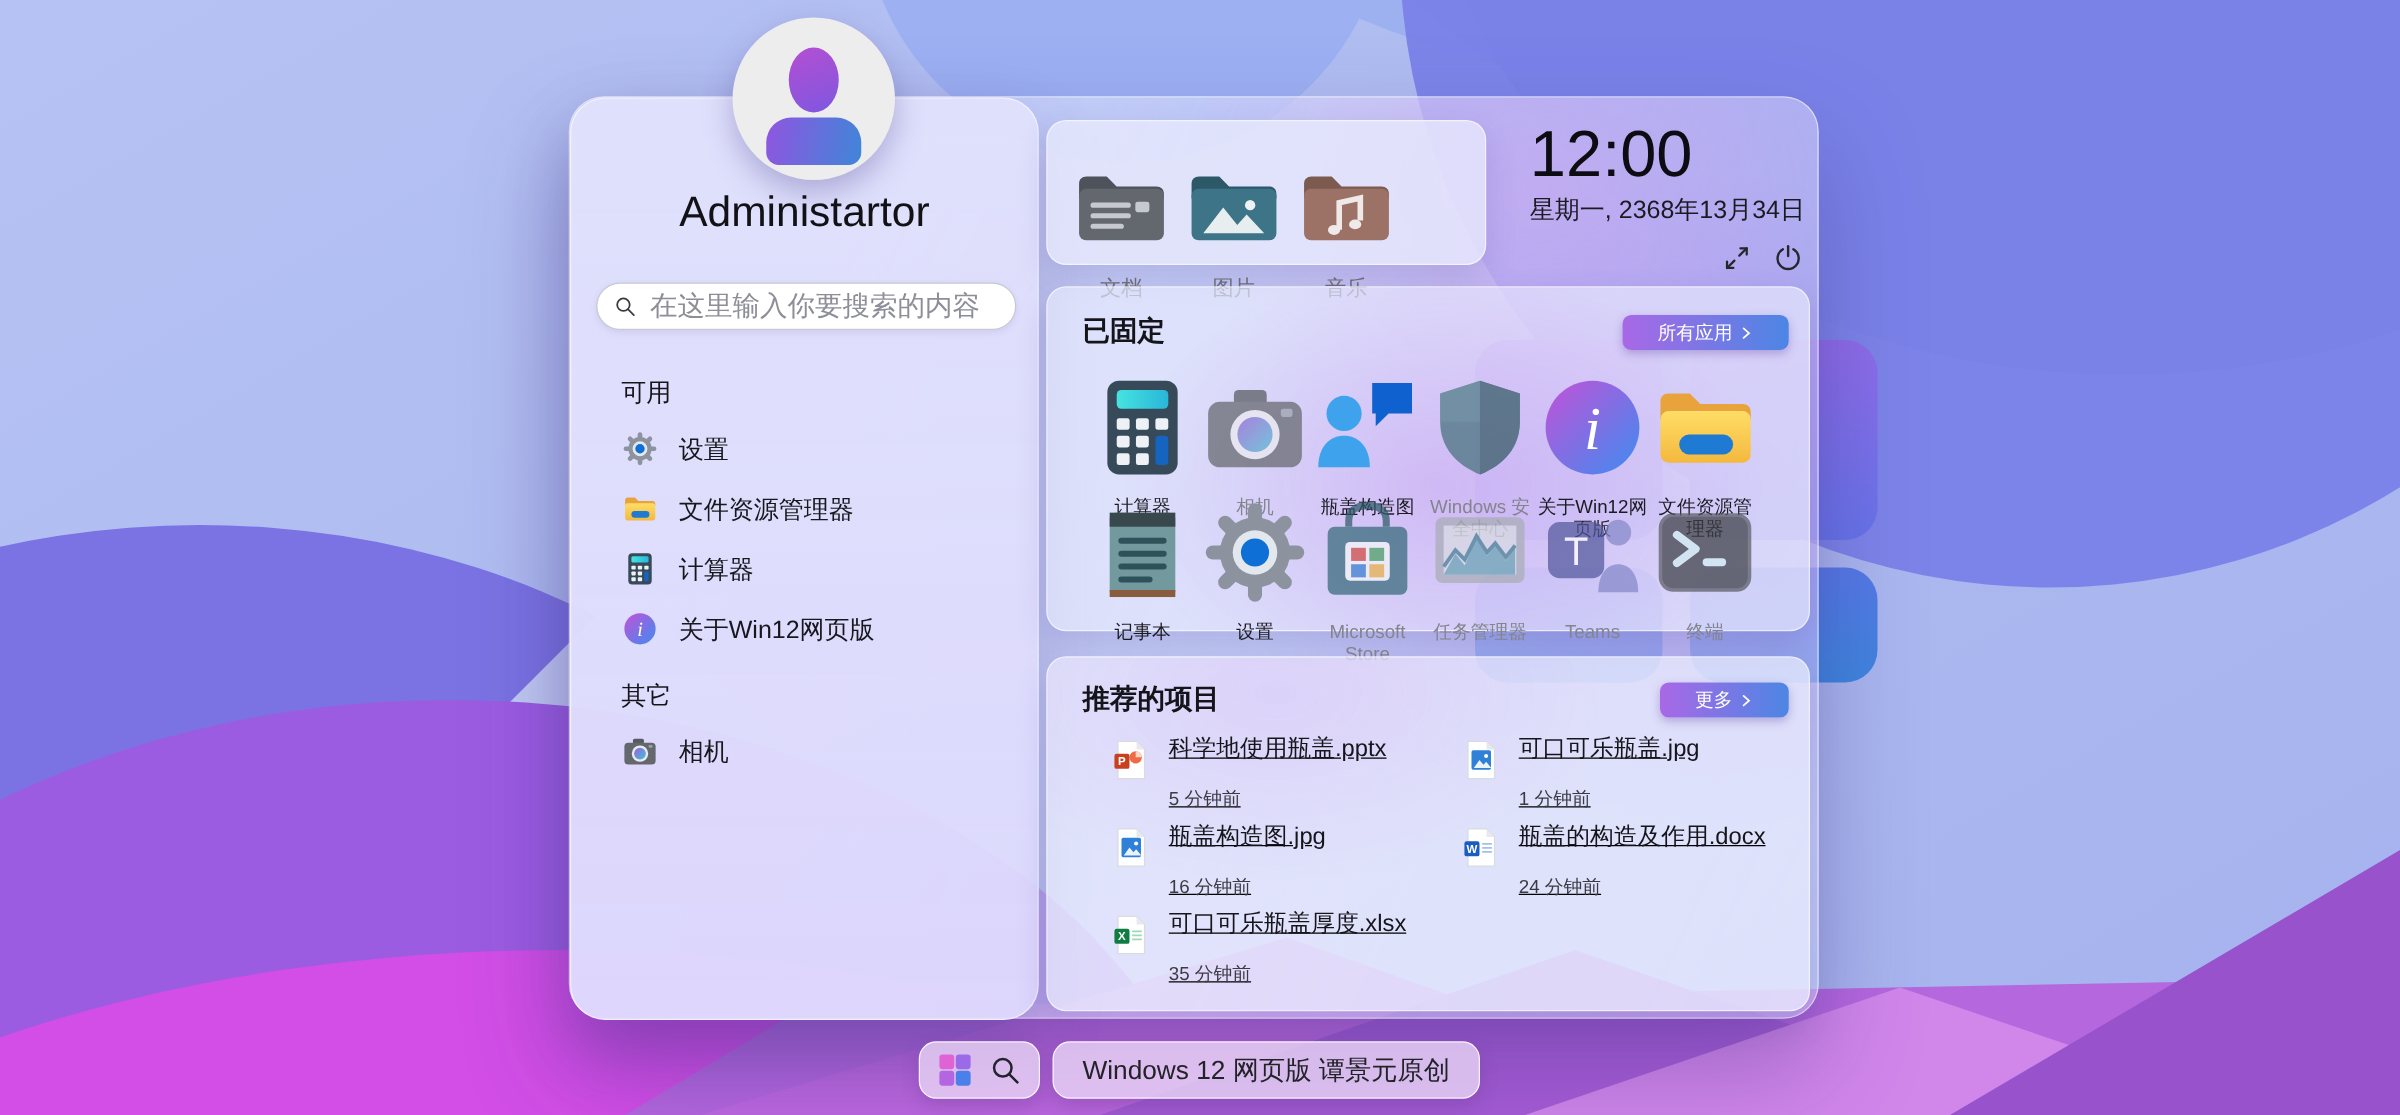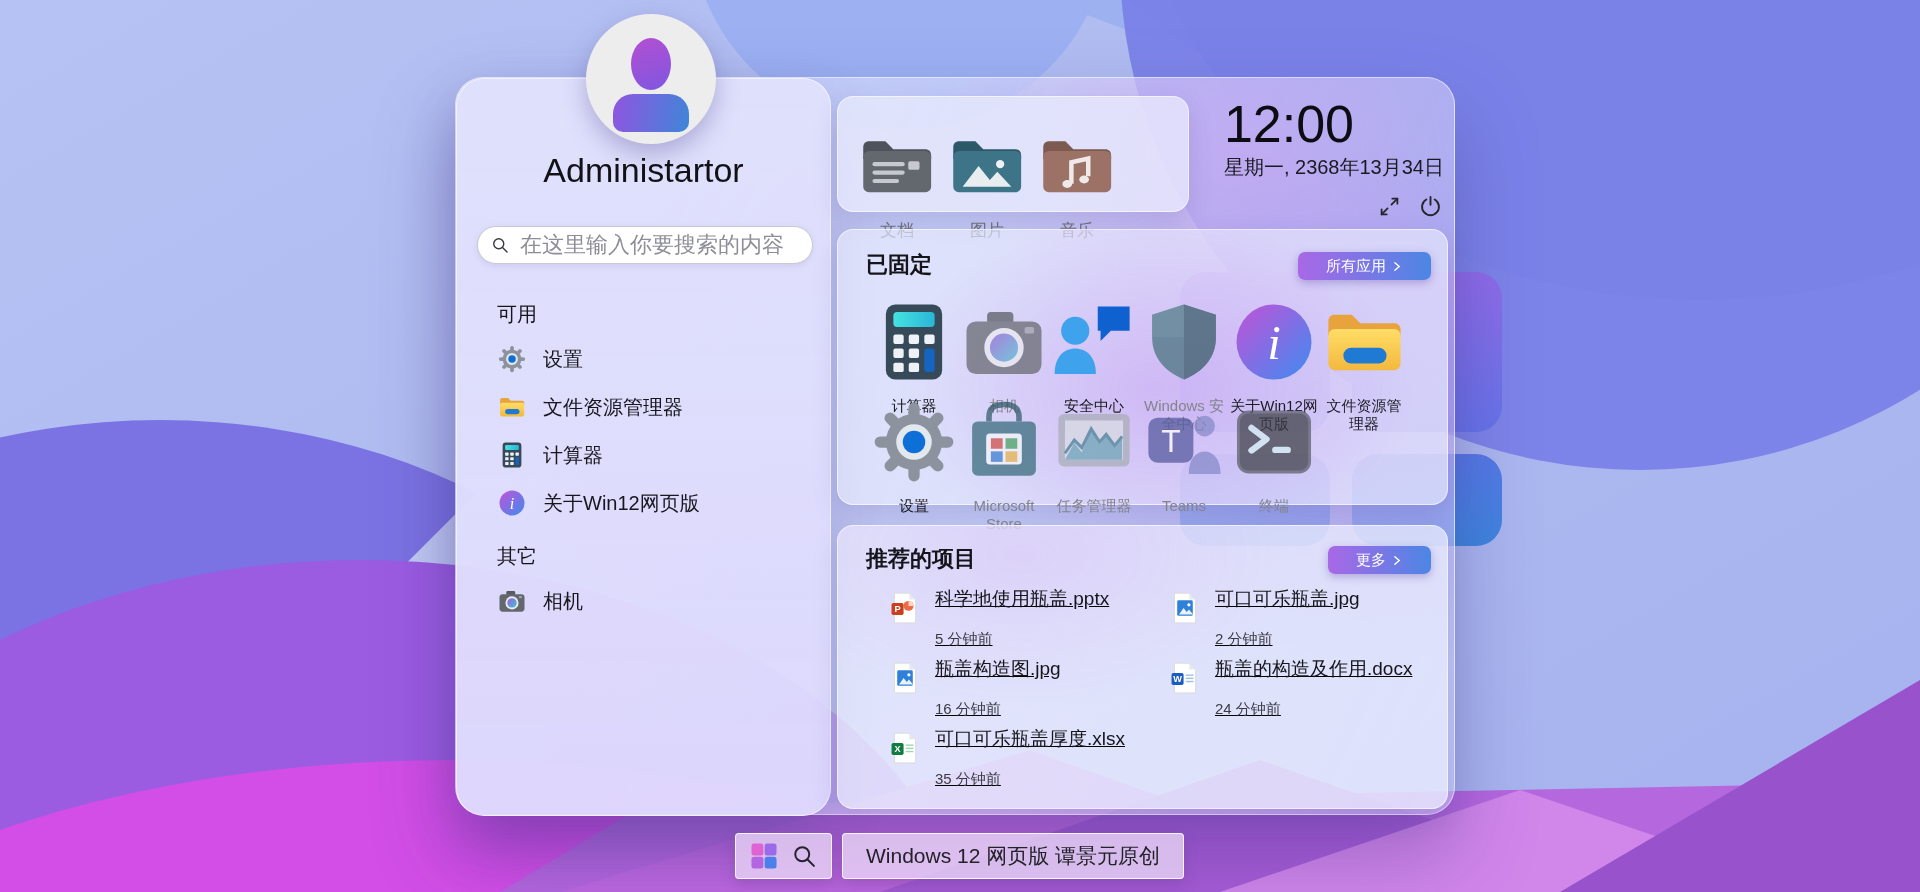--- a/index.html
+++ b/index.html
@@ -119,21 +119,21 @@
   
   .rec-grid{position:absolute;left:50px;top:60px;display:grid;grid-template-columns:280px 280px;grid-auto-rows:70px;}
   .rec-item{display:flex;align-items:flex-start;cursor:pointer;}
   .rec-icon{width:34px;height:44px;flex:0 0 auto;}
   .rec-icon svg{width:100%;height:100%;display:block;}
   .rec-text{margin-left:13px;text-decoration:underline;}
   .rec-name{font-size:19px;color:#15151b;}
   .rec-time{font-size:15px;color:#3b3b45;margin-top:18px;}
 
   
-  .tb-pill{position:absolute;top:833px;height:46px;border-radius:4px;
+  .tb-pill{position:absolute;top:833px;height:46px;border-radius:14px;
     background:rgba(235,217,247,.78);border:1.5px solid rgba(255,255,255,.85);
     box-shadow:0 6px 14px rgba(90,50,130,.25);box-sizing:border-box;
     display:flex;align-items:center;justify-content:center;}
   .tb-left{left:735px;width:97px;gap:11px;}
   .tb-right{left:842px;width:342px;font-size:21px;color:#222228;}
   .tb-win{width:30px;height:30px;cursor:pointer;}
   .tb-win svg{width:100%;height:100%;display:block;}
   .tb-search{width:28px;height:28px;color:#23232e;cursor:pointer;}
   .tb-search svg{width:100%;height:100%;display:block;}
 </style>
@@ -376,21 +376,21 @@
                 <rect x="35" y="16" width="5" height="3.5" rx="1" fill="#9aa0a8"></rect>
               </svg></span>
     <div class="app-label">相机</div>
   </div>
           <div class="app">
     <span class="app-icon"><svg viewBox="0 0 48 48">
                 <path d="M26 5h17v13h-10l-5.5 5.5V18H26z" fill="#1061d0"></path>
                 <circle cx="14" cy="18" r="7.5" fill="#3ea2ec"></circle>
                 <path d="M3 41c0-9 5-13.5 11-13.5S25 32 25 41z" fill="#3ea2ec"></path>
               </svg></span>
-    <div class="app-label">安全中心</div>
+    <div class="app-label">瓶盖构造图</div>
   </div>
           <div class="app dimmed">
     <span class="app-icon"><svg viewBox="0 0 48 48">
                 <path d="M24 4l17 5.5v12c0 11-7 18.5-17 22.5C14 40 7 32.5 7 21.5v-12z" fill="#3f747e"></path>
                 <path d="M24 4l17 5.5v12c0 11-7 18.5-17 22.5z" fill="#2d5b66"></path>
                 <path d="M24 4L7 9.5v12h17z" fill="#4b858f" opacity="0.6"></path>
               </svg></span>
     <div class="app-label">Windows 安全中心</div>
   </div>
           <div class="app">
@@ -412,20 +412,34 @@
                   <linearGradient id="gfolder" x1="0" y1="0" x2="0" y2="1">
                     <stop offset="0" stop-color="#ffdd66"></stop>
                     <stop offset="1" stop-color="#f4b83e"></stop>
                   </linearGradient>
                 </defs>
                 <path d="M5 13c0-2.2 1.3-3.5 3.5-3.5h9l4.5 4.5H40c2.2 0 3.5 1.3 3.5 3.5v3H5z" fill="#e8a33c"></path>
                 <rect x="5" y="17" width="38.5" height="22" rx="3.5" fill="url(#gfolder)"></rect>
                 <rect x="13" y="27" width="23" height="8.5" rx="4.2" fill="#1e7ad2"></rect>
               </svg></span>
     <div class="app-label">文件资源管理器</div>
+  </div>
+          <div class="app">
+    <span class="app-icon"><svg viewBox="0 0 48 48">
+                <rect x="10" y="7" width="28" height="36" rx="2.5" fill="#72999d"></rect>
+                <rect x="10" y="7" width="28" height="6" fill="#39484c"></rect>
+                <g stroke="#2e525a" stroke-width="2.6" stroke-linecap="round">
+                  <line x1="15" y1="19" x2="33" y2="19"></line>
+                  <line x1="15" y1="24.5" x2="33" y2="24.5"></line>
+                  <line x1="15" y1="30" x2="33" y2="30"></line>
+                  <line x1="15" y1="35.5" x2="27" y2="35.5"></line>
+                </g>
+                <rect x="10" y="40" width="28" height="3" fill="#8a5c3e"></rect>
+              </svg></span>
+    <div class="app-label">记事本</div>
   </div>
           <div class="app">
     <span class="app-icon"><svg viewBox="0 0 48 48">
                 <g fill="#8d939e">
                   <rect x="21" y="3" width="6" height="42" rx="3"></rect>
                   <rect x="21" y="3" width="6" height="42" rx="3" transform="rotate(45 24 24)"></rect>
                   <rect x="21" y="3" width="6" height="42" rx="3" transform="rotate(90 24 24)"></rect>
                   <rect x="21" y="3" width="6" height="42" rx="3" transform="rotate(135 24 24)"></rect>
                   <circle cx="24" cy="24" r="15"></circle>
                 </g>
@@ -508,21 +522,21 @@
                 <path d="M9 3h21l9 9v33H9z" fill="#fff"></path>
                 <path d="M9 3h21l9 9v33H9z" fill="none" stroke="#d9dbe0" stroke-width="1.4"></path>
                 <path d="M30 3l9 9h-9z" fill="#e7e9ee"></path>
                 <rect x="13" y="13" width="22" height="22" rx="2" fill="#2e80d8"></rect>
                 <circle cx="29.5" cy="19.5" r="2.3" fill="#fff"></circle>
                 <path d="M15.5 33l6.5-9 4.5 5.5 3-3.5 6 7z" fill="#eaf2fb"></path>
               </svg>
             </span>
     <div class="rec-text">
       <div class="rec-name">可口可乐瓶盖.jpg</div>
-      <div class="rec-time">2 分钟前</div>
+      <div class="rec-time">1 分钟前</div>
     </div>
   </div>
           <div class="rec-item">
     <span class="rec-icon">
               <svg viewBox="0 0 48 48">
                 <path d="M9 3h21l9 9v33H9z" fill="#fff"></path>
                 <path d="M9 3h21l9 9v33H9z" fill="none" stroke="#d9dbe0" stroke-width="1.4"></path>
                 <path d="M30 3l9 9h-9z" fill="#e7e9ee"></path>
                 <rect x="13" y="13" width="22" height="22" rx="2" fill="#2e80d8"></rect>
                 <circle cx="29.5" cy="19.5" r="2.3" fill="#fff"></circle>

